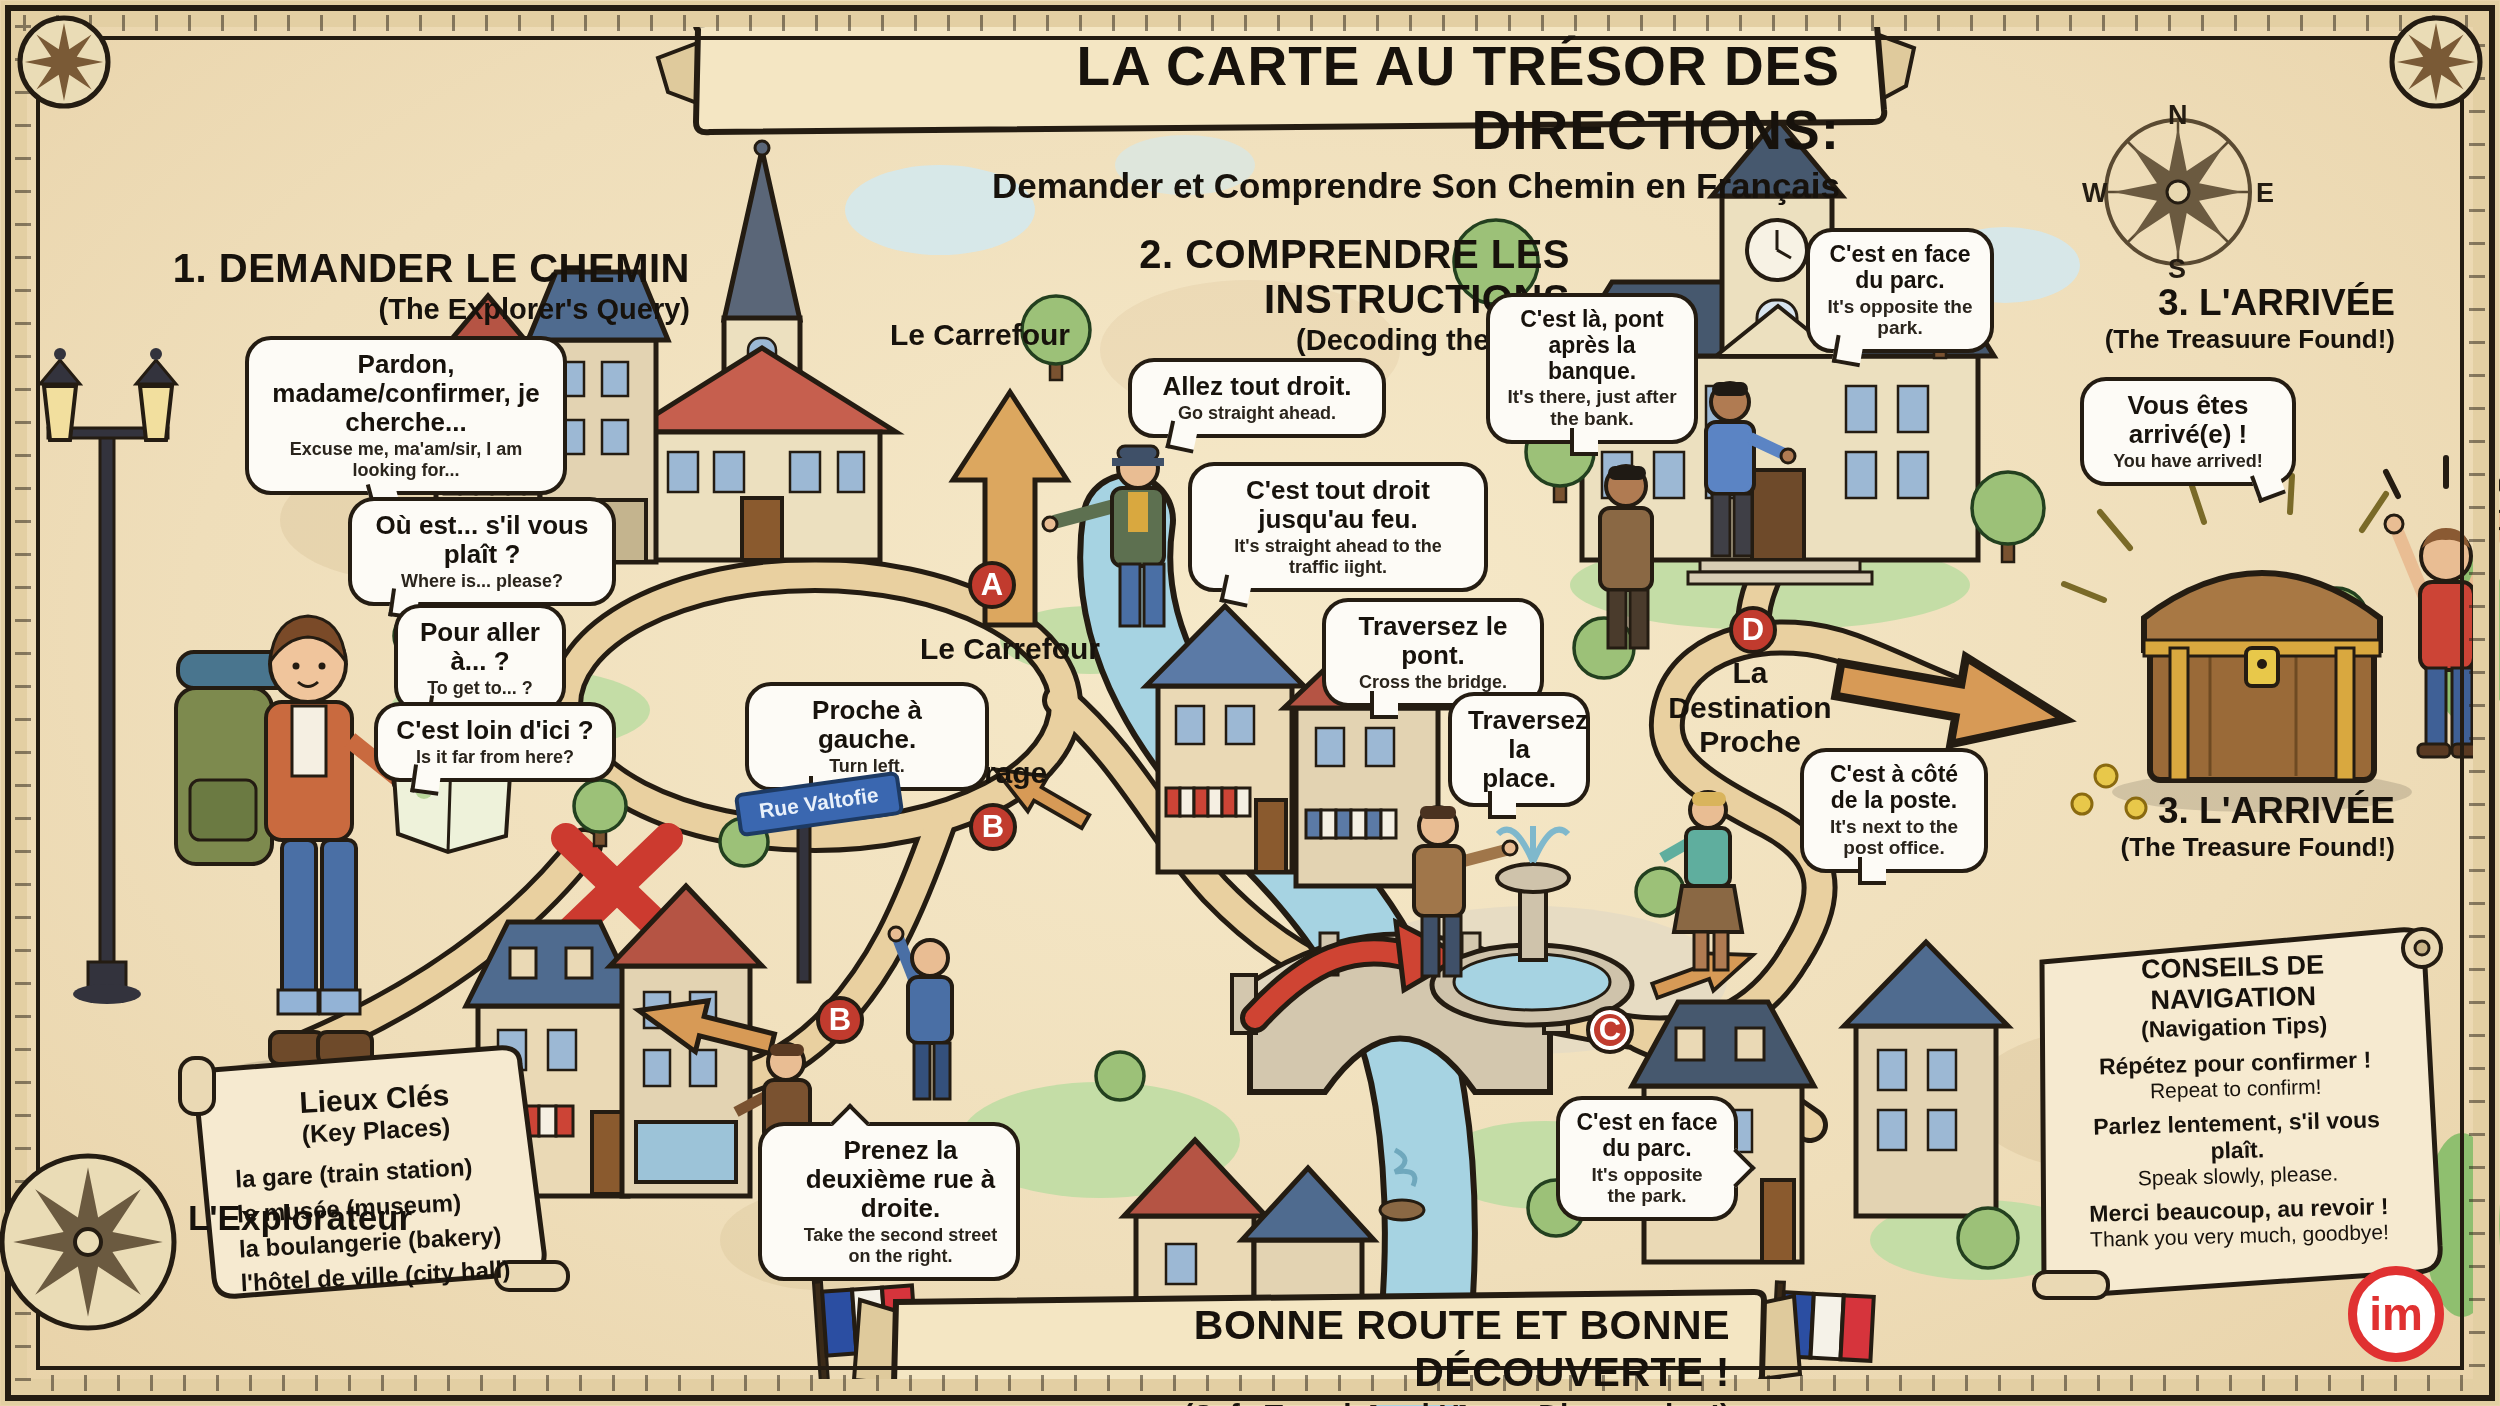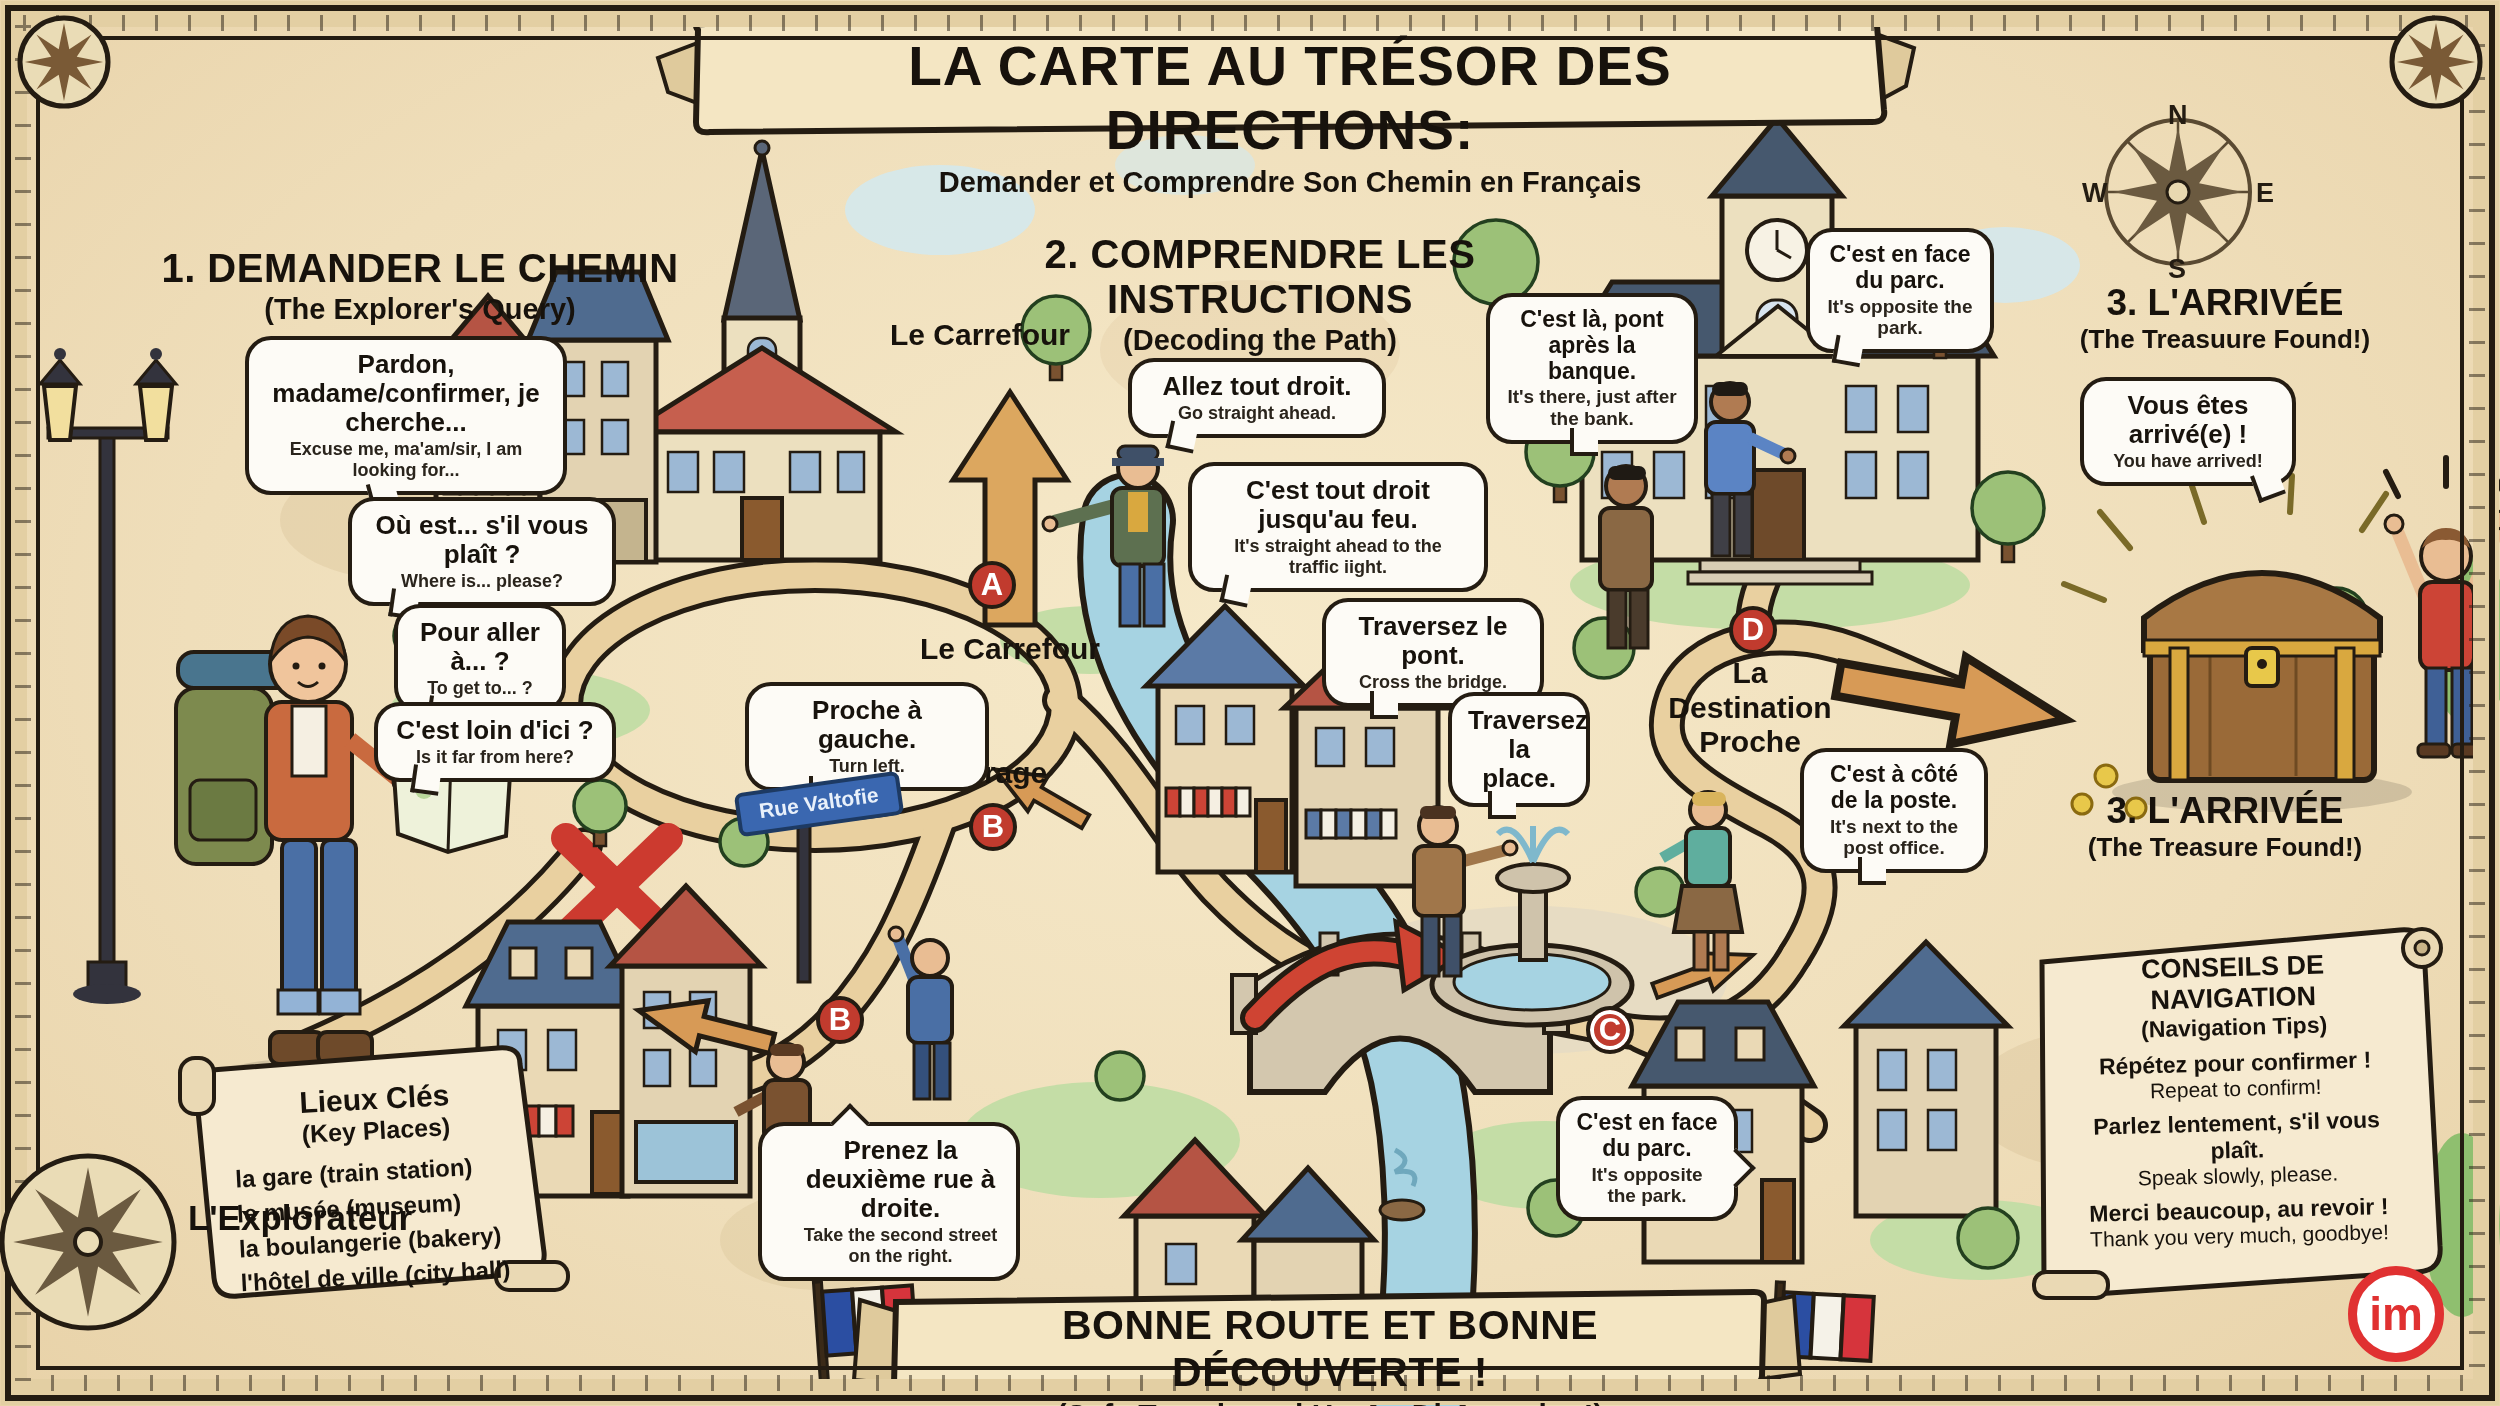--- a/index.html
+++ b/index.html
@@ -1,28 +1,28 @@
 <!DOCTYPE html>
 <html><head>
 <meta charset="utf-8">
 <style>
   html,body{margin:0;padding:0;background:#fff;}
   .stage{position:relative;width:2500px;height:1406px;overflow:hidden;
          font-family:"Liberation Sans",sans-serif;color:#17120c;
          background:radial-gradient(ellipse at 50% 45%, #f6e9c9 0%, #efdeba 60%, #e8d2a8 100%);}
   .abs{position:absolute;}
-  .ctr{text-align:center;}
+  .ctr{text-align:right;}
   
   .h1{font-size:40px;font-weight:800;letter-spacing:.5px;}
   .hsub{font-size:29px;font-weight:700;margin-top:2px;}
   .h1s{font-size:37px;font-weight:800;}
   .hsubs{font-size:26px;font-weight:700;}
   
   .t1{font-size:55px;font-weight:800;letter-spacing:1px;}
-  .t2{font-size:29px;font-weight:700;margin-top:4px;}
+  .t2{font-size:35px;font-weight:700;margin-top:4px;}
   
   .bubble{position:absolute;background:#fdfbf6;border:4px solid #241c12;border-radius:26px;
           padding:10px 16px;text-align:center;line-height:1.12;box-sizing:border-box;}
   .bubble .fr{font-size:26px;font-weight:800;display:block;}
   .bubble .en{font-size:18px;font-weight:600;color:#2a241c;display:block;margin-top:2px;line-height:1.15;}
   .bubble.sm .fr{font-size:23px;}
   .bubble.sm .en{font-size:19px;}
   .tail{position:absolute;width:24px;height:24px;background:#fdfbf6;
         border-left:4px solid #241c12;border-bottom:4px solid #241c12;}
   

